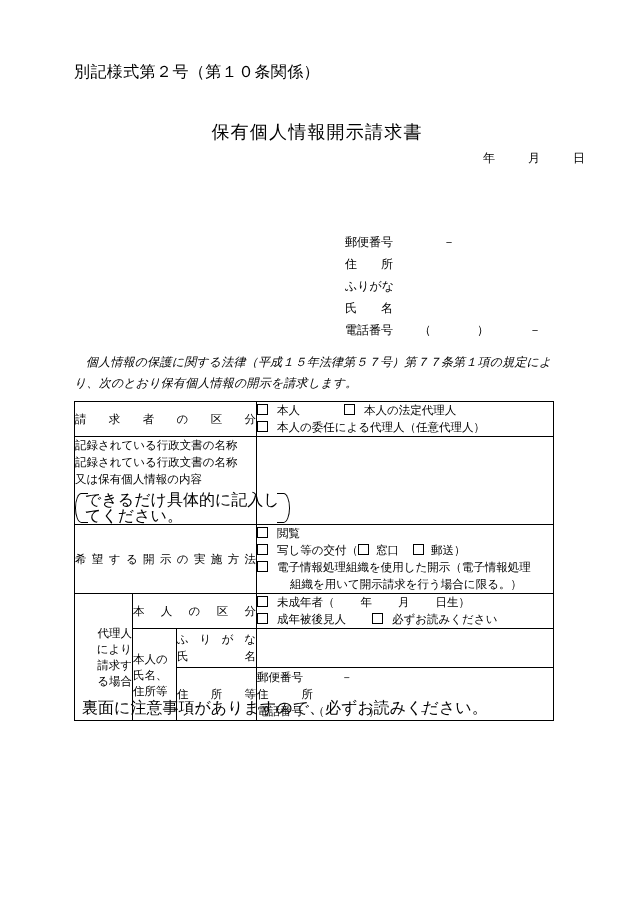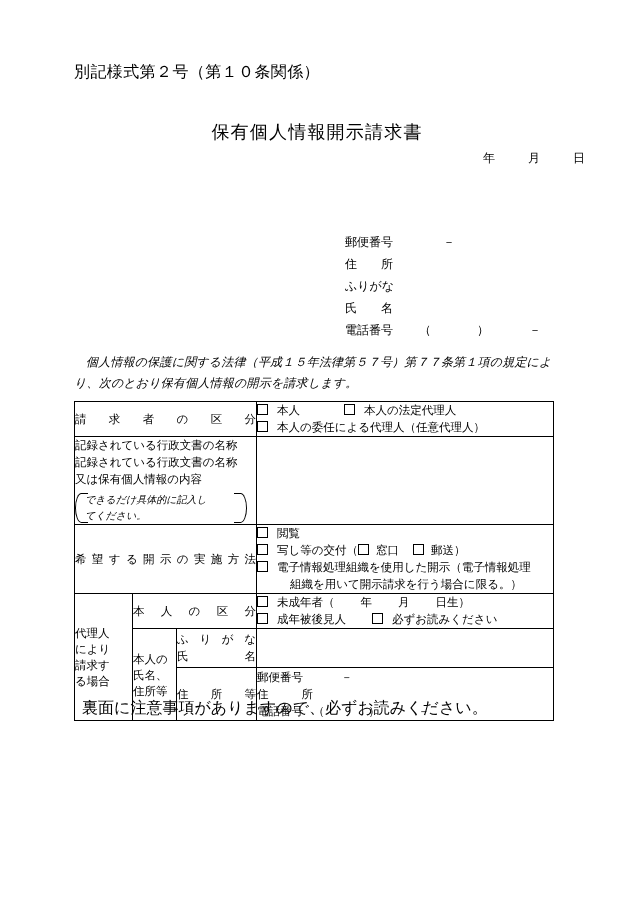--- a/index.html
+++ b/index.html
@@ -196,23 +196,22 @@
   }
   .brk-r::before {
     right: 0;
     border-left: none;
     border-top-left-radius: 0;
     border-bottom-left-radius: 0;
   }
   .note-text {
     flex: 1 1 auto;
     line-height: 16px;
-    font-size: 10px;
+    font-size: 16px;
     padding: 0 1px;
-    font-style: italic;
   }
   .note-text span { display: block; white-space: nowrap; }
 
   .addr-block {
     line-height: 17px;
   }
   .addr-block .r { white-space: nowrap; display: block; }
   .addr-block .k {
     display: inline-block;
     width: 56px;
@@ -327,21 +326,21 @@
             </span>
             <span class="entry">
               <span class="cb"></span><span>電子情報処理組織を使用した開示（電子情報処理</span>
               <span class="hang">組織を用いて開示請求を行う場合に限る。）</span>
             </span>
           </div>
         </td>
       </tr>
 
       <tr>
-        <td rowspan="3" class="cell-pad label-cell" style="vertical-align:middle;text-align:left;line-height:16px">
+        <td rowspan="3" class="cell-pad label-cell" style="vertical-align:middle;text-align:right;line-height:16px">
           <span>代理人</span><br>
           <span>により</span><br>
           <span>請求す</span><br>
           <span>る場合</span>
         </td>
         <td colspan="2" class="cell-pad label-cell">
           <span class="just">本人の区分</span>
         </td>
         <td class="cell-pad">
           <div class="entry-list">

